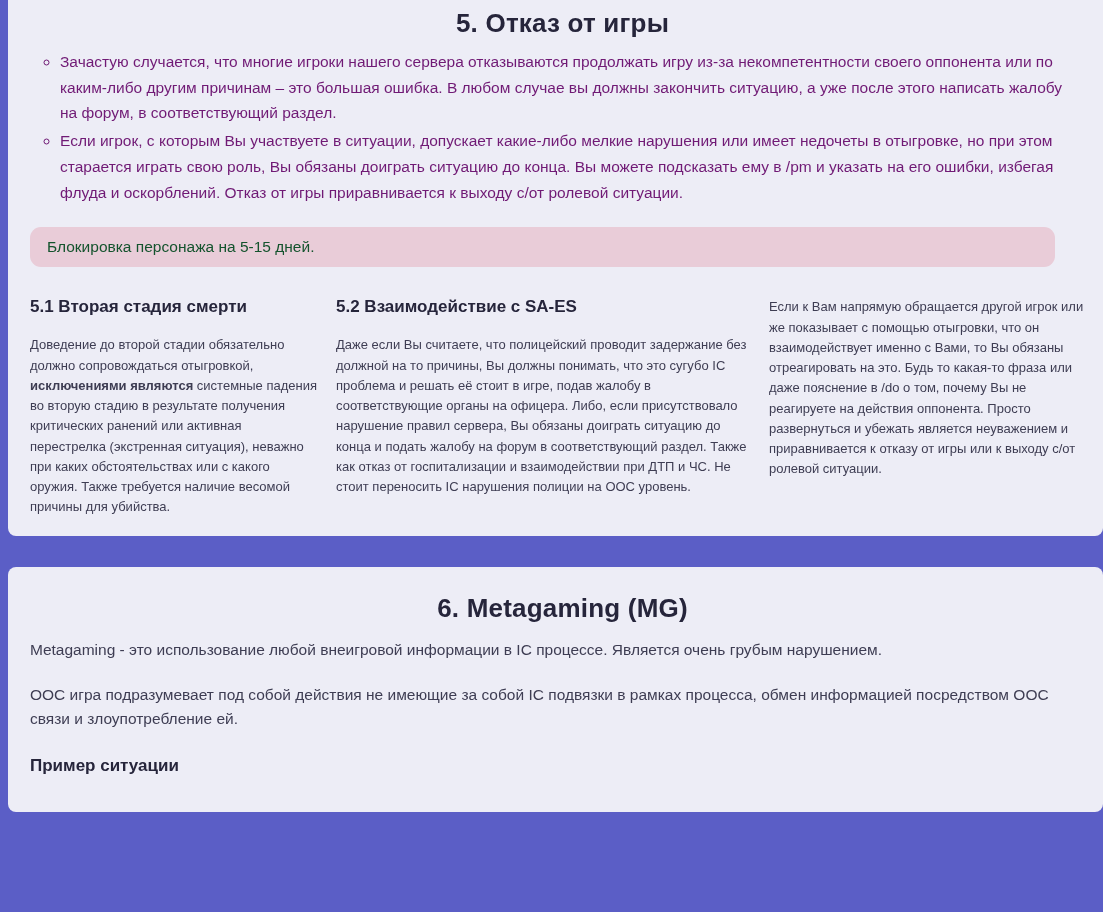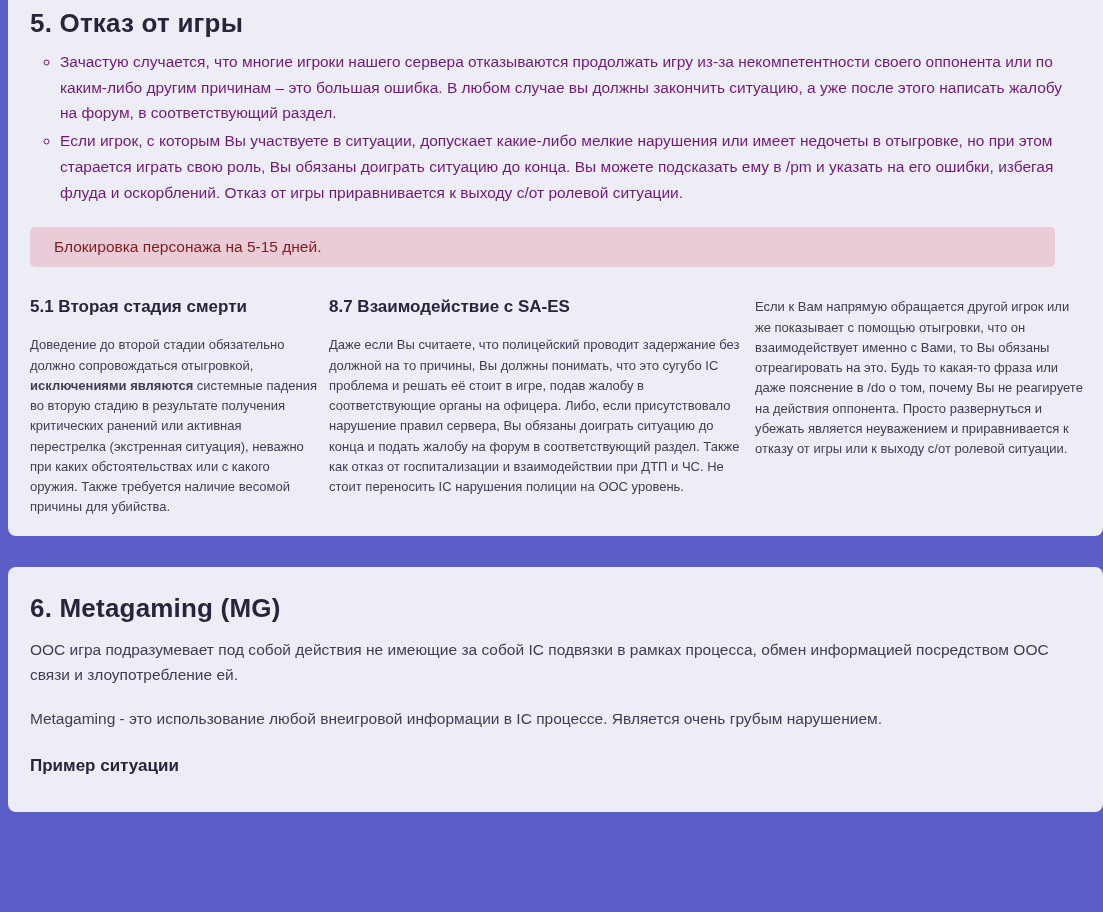--- a/index.html
+++ b/index.html
@@ -19,46 +19,47 @@
   }
   .card + .card { margin-top: 31px; }
   .card-1 { border-top-left-radius: 0; border-top-right-radius: 0; }
 
   h2 {
     font-size: 26px;
     font-weight: 700;
     color: #26253b;
     letter-spacing: 0.2px;
     padding: 2px 0 10px 8px;
+    text-align: center;
   }
   .card-2 h2 { padding-top: 20px; padding-bottom: 14px; }
 
   ul.rule-list {
     list-style-type: circle;
     padding-left: 38px;
     padding-right: 14px;
     color: #701a75;
     font-size: 15.5px;
     line-height: 1.66;
   }
   ul.rule-list li { margin-bottom: 2px; }
 
   .alert {
     background: #e9ccd8;
-    color: #7f1d1d;
+    color: #14532d;
     font-size: 15.5px;
-    border-radius: 5px;
-    padding: 11px 24px;
+    border-radius: 11px;
+    padding: 11px 17px;
     margin: 22px 40px 0 8px;
   }
 
   .columns {
     display: grid;
     grid-template-columns: 290px 417px 1fr;
-    gap: 9px;
+    gap: 16px;
     padding: 30px 8px 0 8px;
   }
   .columns h3 {
     font-size: 17px;
     font-weight: 700;
     color: #26253b;
     padding-bottom: 18px;
   }
   .columns p {
     font-size: 13px;
@@ -93,31 +94,31 @@
   </ul>
 
   <div class="alert">Блокировка персонажа на 5-15 дней.</div>
 
   <div class="columns">
     <div class="col">
       <h3>5.1 Вторая стадия смерти</h3>
       <p><span>Доведение до второй стадии обязательно должно сопровождаться отыгровкой, </span><span class="bold-inline">исключениями являются</span><span> системные падения во вторую стадию в результате получения критических ранений или активная перестрелка (экстренная ситуация), неважно при каких обстоятельствах или с какого оружия. Также требуется наличие весомой причины для убийства.</span></p>
     </div>
     <div class="col">
-      <h3>8.7 Взаимодействие с SA-ES</h3>
+      <h3>5.2 Взаимодействие с SA-ES</h3>
       <p>Даже если Вы считаете, что полицейский проводит задержание без должной на то причины, Вы должны понимать, что это сугубо IC проблема и решать её стоит в игре, подав жалобу в соответствующие органы на офицера. Либо, если присутствовало нарушение правил сервера, Вы обязаны доиграть ситуацию до конца и подать жалобу на форум в соответствующий раздел. Также как отказ от госпитализации и взаимодействии при ДТП и ЧС. Не стоит переносить IC нарушения полиции на OOC уровень.</p>
     </div>
     <div class="col">
       <p>Если к Вам напрямую обращается другой игрок или же показывает с помощью отыгровки, что он взаимодействует именно с Вами, то Вы обязаны отреагировать на это. Будь то какая-то фраза или даже пояснение в /do о том, почему Вы не реагируете на действия оппонента. Просто развернуться и убежать является неуважением и приравнивается к отказу от игры или к выходу с/от ролевой ситуации.</p>
     </div>
   </div>
 
 </div>
 
 <div class="card card-2">
   <h2>6. Metagaming (MG)</h2>
 
+  <p class="para">Metagaming - это использование любой внеигровой информации в IC процессе. Является очень грубым нарушением.</p>
   <p class="para">OOC игра подразумевает под собой действия не имеющие за собой IC подвязки в рамках процесса, обмен информацией посредством OOC связи и злоупотребление ей.</p>
-  <p class="para">Metagaming - это использование любой внеигровой информации в IC процессе. Является очень грубым нарушением.</p>
 
   <h4 class="sub-heading">Пример ситуации</h4>
 
 </div>
 
 </body></html>

